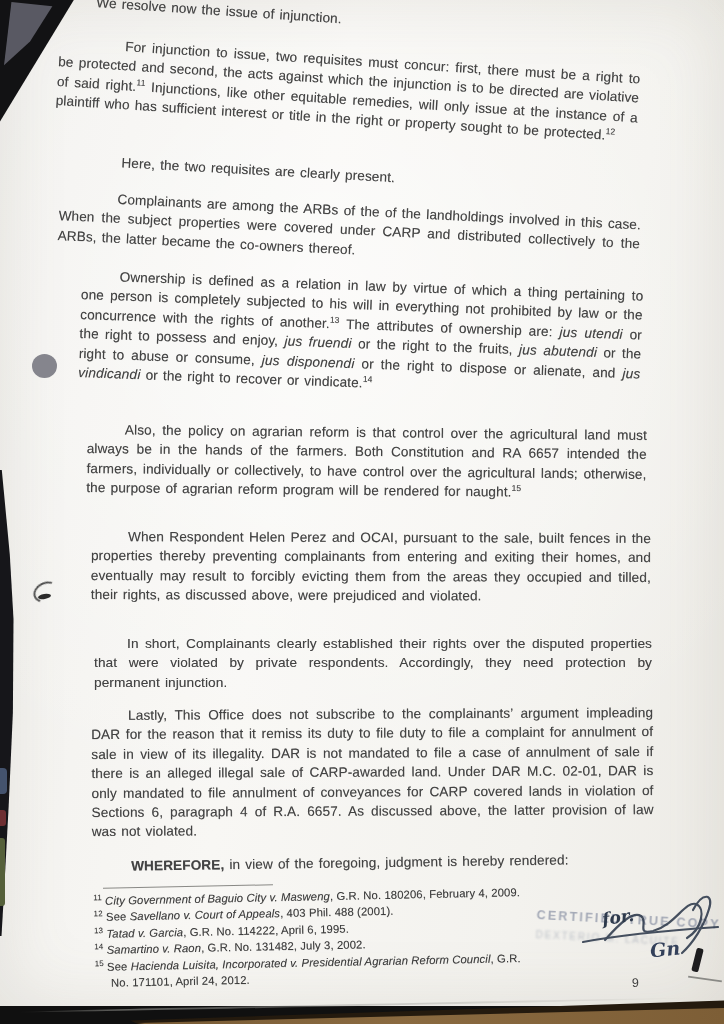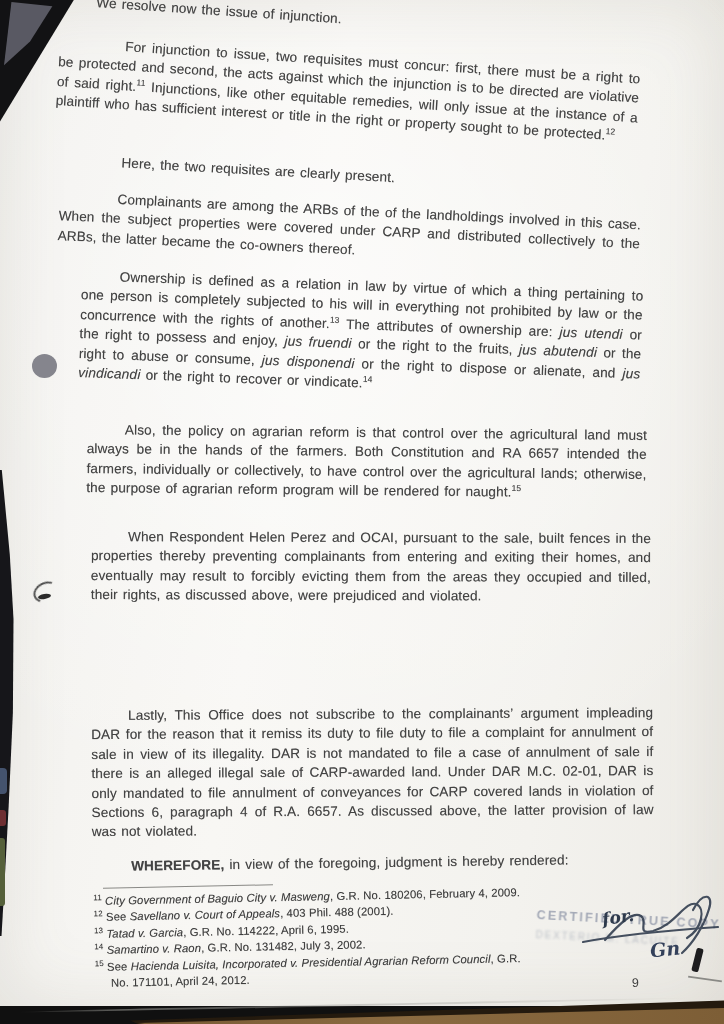--- a/index.html
+++ b/index.html
@@ -93,20 +93,21 @@
 
       <p class="para para-0">We resolve now the issue of injunction.</p>
 
       <div id="paras" style="position:absolute;inset:0;">
           <p class="para para-1"><span>For injunction to issue, two requisites must concur: first, there must be a right to be protected and second, the acts against which the injunction is to be directed are violative of said right.</span><sup>11</sup><span> Injunctions, like other equitable remedies, will only issue at the instance of a plaintiff who has sufficient interest or title in the right or property sought to be protected.</span><sup>12</sup></p>
           <p class="para para-2"><span>Here, the two requisites are clearly present.</span></p>
           <p class="para para-3"><span>Complainants are among the ARBs of the of the landholdings involved in this case. When the subject properties were covered under CARP and distributed collectively to the ARBs, the latter became the co-owners thereof.</span></p>
           <p class="para para-4"><span>Ownership is defined as a relation in law by virtue of which a thing pertaining to one person is completely subjected to his will in everything not prohibited by law or the concurrence with the rights of another.</span><sup>13</sup><span> The attributes of ownership are: </span><i>jus utendi</i><span> or the right to possess and enjoy, </span><i>jus fruendi</i><span> or the right to the fruits, </span><i>jus abutendi</i><span> or the right to abuse or consume, </span><i>jus disponendi</i><span> or the right to dispose or alienate, and </span><i>jus vindicandi</i><span> or the right to recover or vindicate.</span><sup>14</sup></p>
           <p class="para para-5"><span>Also, the policy on agrarian reform is that control over the agricultural land must always be in the hands of the farmers. Both Constitution and RA 6657 intended the farmers, individually or collectively, to have control over the agricultural lands; otherwise, the purpose of agrarian reform program will be rendered for naught.</span><sup>15</sup></p>
           <p class="para para-6"><span>When Respondent Helen Perez and OCAI, pursuant to the sale, built fences in the properties thereby preventing complainants from entering and exiting their homes, and eventually may result to forcibly evicting them from the areas they occupied and tilled, their rights, as discussed above, were prejudiced and violated.</span></p>
+          <p class="para para-7"><span>In short, Complainants clearly established their rights over the disputed properties that were violated by private respondents. Accordingly, they need protection by permanent injunction.</span></p>
           <p class="para para-8"><span>Lastly, This Office does not subscribe to the complainants’ argument impleading DAR for the reason that it remiss its duty to file duty to file a complaint for annulment of sale in view of its illegality. DAR is not mandated to file a case of annulment of sale if there is an alleged illegal sale of CARP-awarded land. Under DAR M.C. 02-01, DAR is only mandated to file annulment of conveyances for CARP covered lands in violation of Sections 6, paragraph 4 of R.A. 6657. As discussed above, the latter provision of law was not violated.</span></p>
           <p class="para para-9"><b>WHEREFORE,</b><span> in view of the foregoing, judgment is hereby rendered:</span></p>
         </div>
 
       <div class="footnotes">
         <div class="fn-sep"></div>
         <div id="fnlist">
             <p class="fn"><sup>11</sup> <i>City Government of Baguio City v. Masweng</i><span>, G.R. No. 180206, February 4, 2009.</span></p>
             <p class="fn"><sup>12</sup> <span>See </span><i>Savellano v. Court of Appeals</i><span>, 403 Phil. 488 (2001).</span></p>
             <p class="fn"><sup>13</sup> <i>Tatad v. Garcia</i><span>, G.R. No. 114222, April 6, 1995.</span></p>

